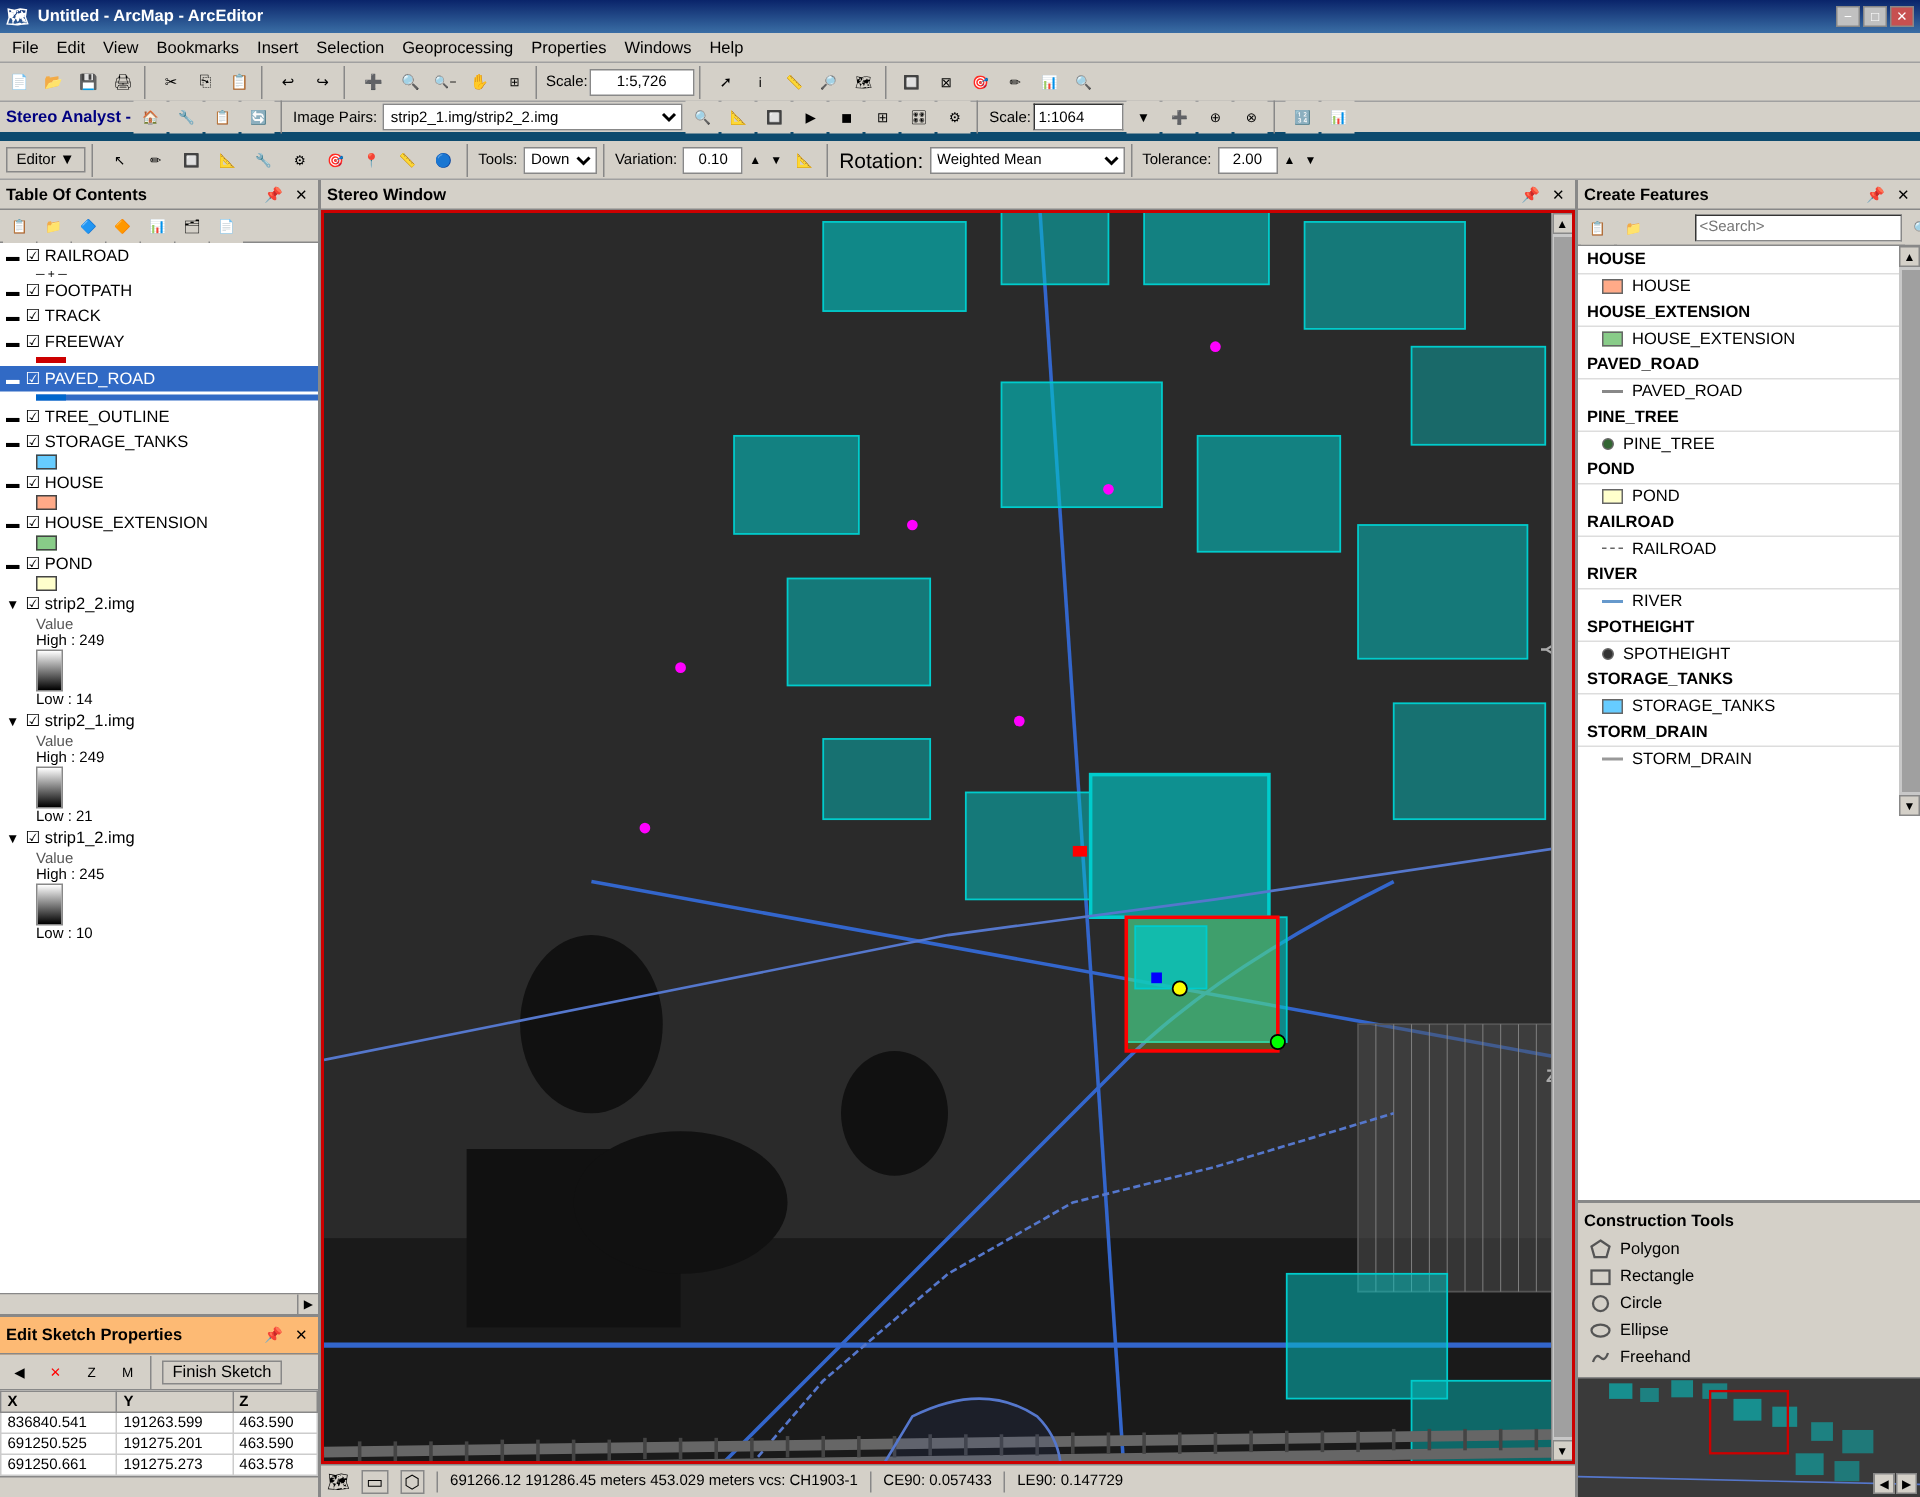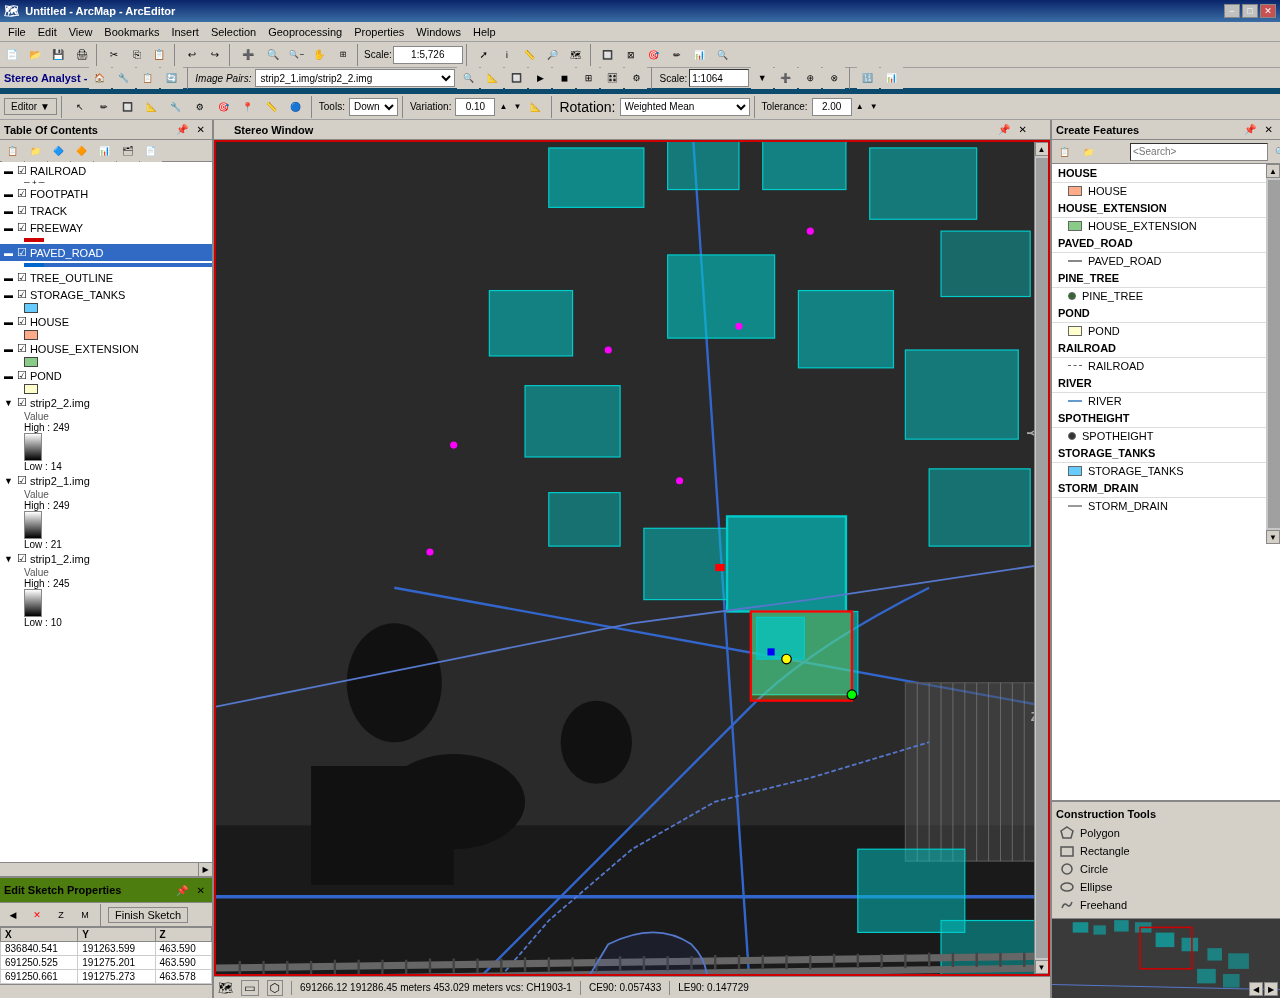--- a/index.html
+++ b/index.html
@@ -34,31 +34,31 @@
     #main-layout { display: flex; height: calc(998px - 22px - 20px - 26px - 26px - 26px); }
     #toc-header { background: #d4d0c8; display: flex; align-items: center; justify-content: space-between; padding: 2px 4px; border-bottom: 1px solid #888; height: 20px; }
     #toc-title { font-size: 11px; font-weight: bold; }
     #toc-toolbar { background: #d4d0c8; display: flex; align-items: center; padding: 2px; border-bottom: 1px solid #888; height: 22px; gap: 1px; }
     #toc-content { flex: 1; background: white; overflow-y: auto; }
     .toc-item { display: flex; align-items: center; padding: 2px 4px; font-size: 11px; cursor: pointer; gap: 3px; }
     .toc-item.selected { background: #316ac5; color: white; }
     
     
     #edit-sketch-panel { background: #d4d0c8; border-top: 2px solid #888; }
-    #edit-sketch-header { background: #4d7c0f; display: flex; align-items: center; justify-content: space-between; padding: 12px 4px; border-bottom: 1px solid #888; height: 20px; }
+    #edit-sketch-header { background: #fdba74; display: flex; align-items: center; justify-content: space-between; padding: 12px 4px; border-bottom: 1px solid #888; height: 20px; }
     #edit-sketch-title { font-size: 11px; font-weight: bold; }
     #edit-sketch-toolbar { display: flex; align-items: center; padding: 2px; border-bottom: 1px solid #888; gap: 2px; height: 24px; }
     #finish-sketch-btn { background: #d4d0c8; border: 1px solid #888; padding: 2px 8px; font-size: 11px; cursor: pointer; }
     #edit-sketch-table { width: 100%; background: white; border-collapse: collapse; }
     #edit-sketch-table th { background: #d4d0c8; border: 1px solid #888; padding: 1px 4px; font-size: 10px; text-align: left; }
     #edit-sketch-table td { border: 1px solid #ccc; padding: 1px 4px; font-size: 10px; }
     
     
     #center-area { flex: 1; display: flex; flex-direction: column; }
-    #stereo-window-header { background: #d4d0c8; display: flex; align-items: center; justify-content: space-between; padding: 2px 20px; border-bottom: 1px solid #888; height: 20px; }
+    #stereo-window-header { background: #d4d0c8; display: flex; align-items: center; justify-content: space-between; padding: 2px 4px; border-bottom: 1px solid #888; height: 20px; }
     #stereo-window-title { font-size: 11px; font-weight: bold; }
     #stereo-window-content { flex: 1; background: #1a1a1a; position: relative; overflow: hidden; }
     
     
     #status-bar { background: #d4d0c8; height: 22px; display: flex; align-items: center; padding: 0 4px; border-top: 1px solid #888; font-size: 10px; gap: 8px; }
     .status-sep { width: 1px; height: 14px; background: #888; }
     
     
     #right-panel { width: 230px; background: #d4d0c8; border-left: 2px solid #888; display: flex; flex-direction: column; flex-shrink: 0; position: relative; }
     #create-features-header { background: #d4d0c8; display: flex; align-items: center; justify-content: space-between; padding: 2px 4px; border-bottom: 1px solid #888; height: 20px; }
@@ -188,21 +188,21 @@
   </div>
 </div>
 
 <div id="stereo-toolbar">
   <span id="stereo-label">Stereo Analyst -</span>
   <div class="tb-btn" style="font-size:9px;">🏠</div>
   <div class="tb-btn" style="font-size:9px;">🔧</div>
   <div class="tb-btn" style="font-size:9px;">📋</div>
   <div class="tb-btn" style="font-size:9px;">🔄</div>
   <div class="tb-sep"></div>
-  <span style="font-size:10px; margin-right:2px;font-style:italic;">Image Pairs:</span>
+  <span style="font-size:10px; margin-right:2px;">Image Pairs:</span>
   <select id="image-pairs-dropdown">
     <option>strip2_1.img/strip2_2.img</option>
   </select>
   <div class="tb-btn" style="font-size:9px;">🔍</div>
   <div class="tb-btn" style="font-size:9px;">📐</div>
   <div class="tb-btn" style="font-size:9px;">🔲</div>
   <div class="tb-btn" style="font-size:9px;">▶</div>
   <div class="tb-btn" style="font-size:9px;">◼</div>
   <div class="tb-btn" style="font-size:9px;">⊞</div>
   <div class="tb-btn" style="font-size:9px;">🎛</div>

